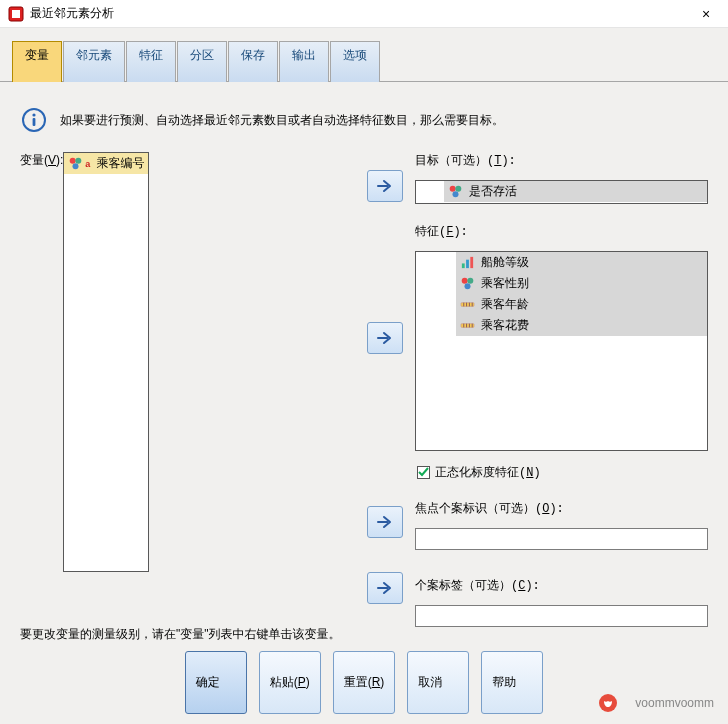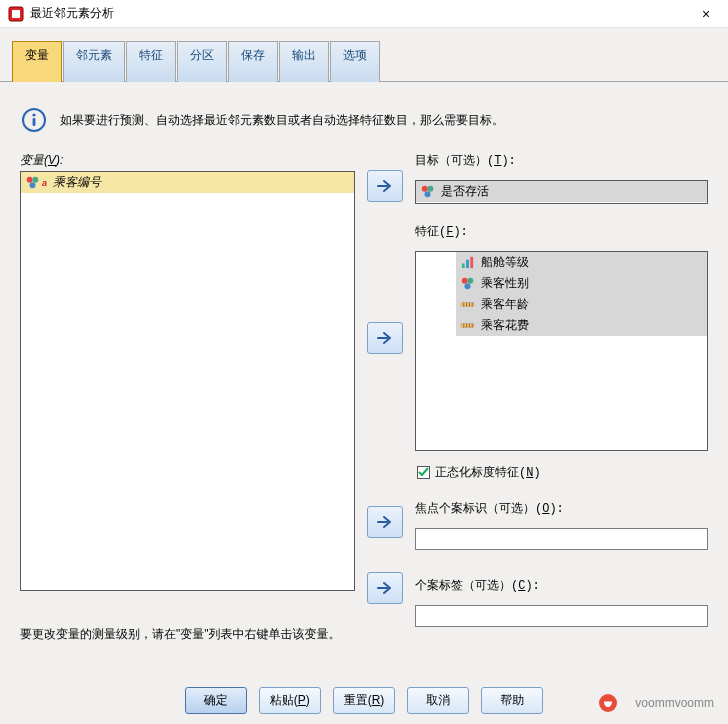--- a/index.html
+++ b/index.html
@@ -76,32 +76,32 @@
   .info-icon {
     width: 28px; height: 28px; flex: none;
     display:flex; align-items:center; justify-content:center;
   }
   .main-grid {
     display: grid;
     grid-template-columns: 335px 44px 1fr;
     column-gap: 8px;
     align-items: start;
   }
-  .col-left { display:flex; flex-direction:column;font-style:italic; }
+  .col-left { display:flex; flex-direction:row; }
   .col-mid { display:flex; flex-direction:column; align-items:center; gap:6px; padding-top:18px;}
   .col-right { display:flex; flex-direction:column; gap:9px;font-family:Liberation Mono, monospace; }
   .field-label { margin-bottom: 2px; }
   .underline { text-decoration: underline; }
   .listbox {
     background:#fff;
     border:1px solid #585858;
     overflow:auto;
   }
   .listbox.vars { height: 420px; }
-  .listbox.target { height: 24px; }
+  .listbox.target { height: 24px; padding-left: 28px; }
   .listbox.features { height: 200px; background:#fff;padding-left:40px; }
   .listbox .item {
     display:flex; align-items:center; gap:6px;
     padding: 2px 4px;
     font-size:12px;
   }
   .listbox .item.sel { background:#f6e6a6; }
   .listbox .item.grey { background:#d7d7d7; }
   .move-btn {
     width: 36px; height: 32px;
@@ -131,25 +131,24 @@
   .buttons {
     position:absolute;
     left:0; right:0;
     bottom: 10px;
     display:flex;
     justify-content:center;
     gap: 12px;
   }
   .btn {
     min-width: 62px;
-    padding: 4px 10px;
+    padding: 22px 10px;
     border:1px solid #7a9fc9;
     background: linear-gradient(#f5f9fe, #d8e7f7);
     border-radius:3px;
-    text-align:center;
     color:#000;
     cursor: default;
   }
   .btn.primary {
     border-color:#4a74a8;
     background: linear-gradient(#e2edfa, #b6d1ef);
   }
   .footer-wm {
     position:absolute;
     right: 14px; bottom: 12px;

